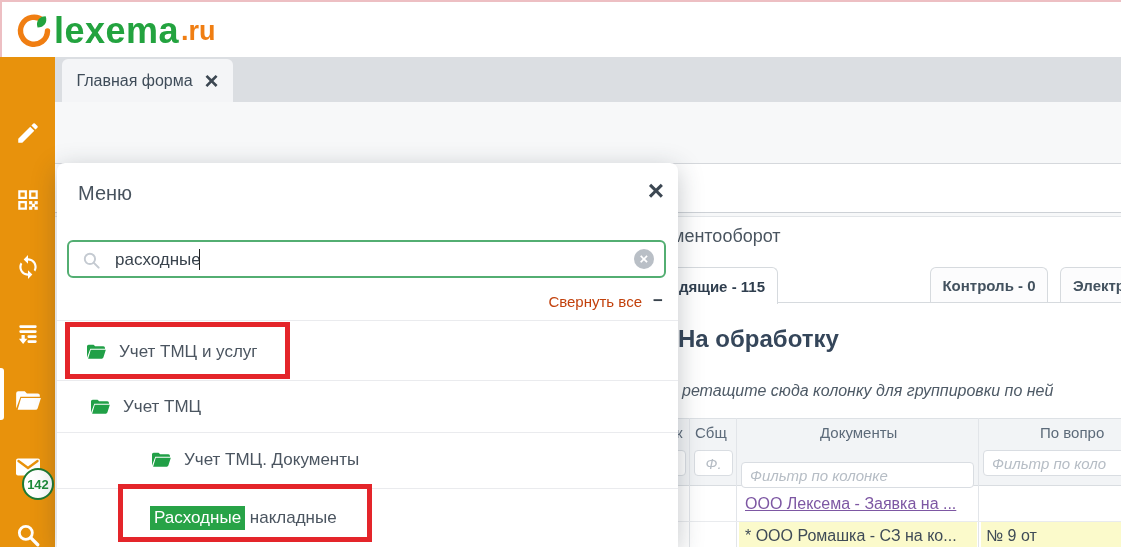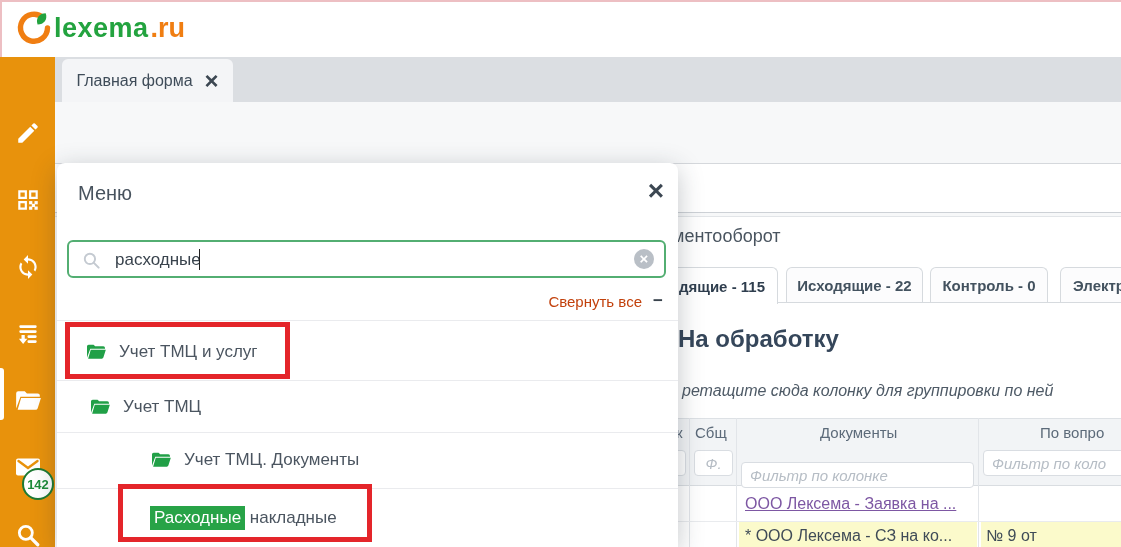--- a/index.html
+++ b/index.html
@@ -7,21 +7,21 @@
   #screen{position:relative;width:1121px;height:547px;overflow:hidden;background:#fff;}
   .abs{position:absolute;}
 
   
   .px-top{left:0;top:0;width:1121px;height:2px;background:#edbfc3;z-index:50;}
   .px-left{left:0;top:0;width:2px;height:57px;background:#edbfc3;z-index:50;}
 
   
   .header{left:0;top:0;width:1121px;height:57px;background:#fff;z-index:6;}
   .logo{left:16px;top:10px;display:flex;align-items:center;gap:2px;}
-  .logo-word{font-size:27px;font-weight:bold;color:#23A33F;letter-spacing:.5px;}
+  .logo-word{font-size:36px;font-weight:bold;color:#23A33F;letter-spacing:.5px;}
   .logo-tld{font-size:27px;font-weight:bold;color:#F07E12;}
 
   
   .sidebar{left:0;top:57px;width:55px;height:490px;background:#E8920C;z-index:5;}
   .side-icon{position:absolute;left:14px;width:28px;height:28px;display:flex;align-items:center;justify-content:center;}
   .active-bar{position:absolute;left:0;top:311px;width:4px;height:52px;background:#fff;border-radius:0 3px 3px 0;}
   .badge{position:absolute;left:22px;top:411px;width:28px;height:28px;background:#fff;border:2px solid #1E7A33;border-radius:50%;display:flex;align-items:center;justify-content:center;font-size:13px;font-weight:bold;color:#1E8C3B;z-index:7;}
 
   
   .tabstrip{left:55px;top:57px;width:1066px;height:45px;background:#dbdee2;border-bottom:1px solid #ccd0d5;}
@@ -152,23 +152,20 @@
   <div class="abs hline" style="left:55px;top:212px;width:1066px;background:#cdd1d6;"></div>
   <div class="abs hline" style="left:55px;top:216px;width:1066px;background:#e2e5e8;"></div>
   <div class="abs panel-white"></div>
 
   <div class="abs ws-title">ментооборот</div>
 
   <div class="abs tabs-underline"></div>
   <div class="abs doc-tab active" style="left:660px;width:118px;">
     <span>дящие - 115</span>
   </div>
-  <div class="abs doc-tab" style="left:786px;width:137px;">
-    <span>Исходящие - 22</span>
-  </div>
   <div class="abs doc-tab" style="left:930px;width:118px;">
     <span>Контроль - 0</span>
   </div>
   <div class="abs doc-tab" style="left:1060px;width:120px;justify-content:flex-start;padding-left:12px;">
     <span>Электро</span>
   </div>
 
   <div class="abs section-heading">На обработку</div>
   <div class="abs group-hint">ретащите сюда колонку для группировки по ней</div>
 
@@ -184,21 +181,21 @@
 
   <input class="flt" style="left: 652px; width: 34px;">
   <input class="flt" style="left: 694px; width: 39px; text-align: center;" placeholder="Ф.">
   <input class="flt" style="left: 741px; width: 233px; margin-top: 12px;" placeholder="Фильтр по колонке">
   <input class="flt" style="left: 983px; width: 150px;" placeholder="Фильтр по коло">
 
   <a class="abs row1-link">ООО Лексема - Заявка на ...</a>
   <div class="abs row1-bottom"></div>
   <div class="abs yellow-cell" style="left:739px;width:238px;"></div>
   <div class="abs yellow-cell" style="left:981px;width:140px;"></div>
-  <div class="abs row2-text" style="left:745px;">* ООО Лексема - СЗ на ко...</div>
+  <div class="abs row2-text" style="left:745px;">* ООО Ромашка - СЗ на ко...</div>
   <div class="abs row2-text" style="left:986px;">№ 9 от 16.07.2024</div>
 
   <div class="abs modal">
     <div class="modal-title">Меню</div>
     <div class="modal-close">×</div>
 
     <div class="searchbox">
       <svg style="position:absolute;left:13px;top:9px;" width="19" height="19" viewBox="0 0 24 24" fill="none">
         <circle cx="10" cy="10" r="6.5" stroke="#c4cad1" stroke-width="2.4"></circle>
         <path d="M15 15l6 6" stroke="#c4cad1" stroke-width="2.6" stroke-linecap="round"></path>

